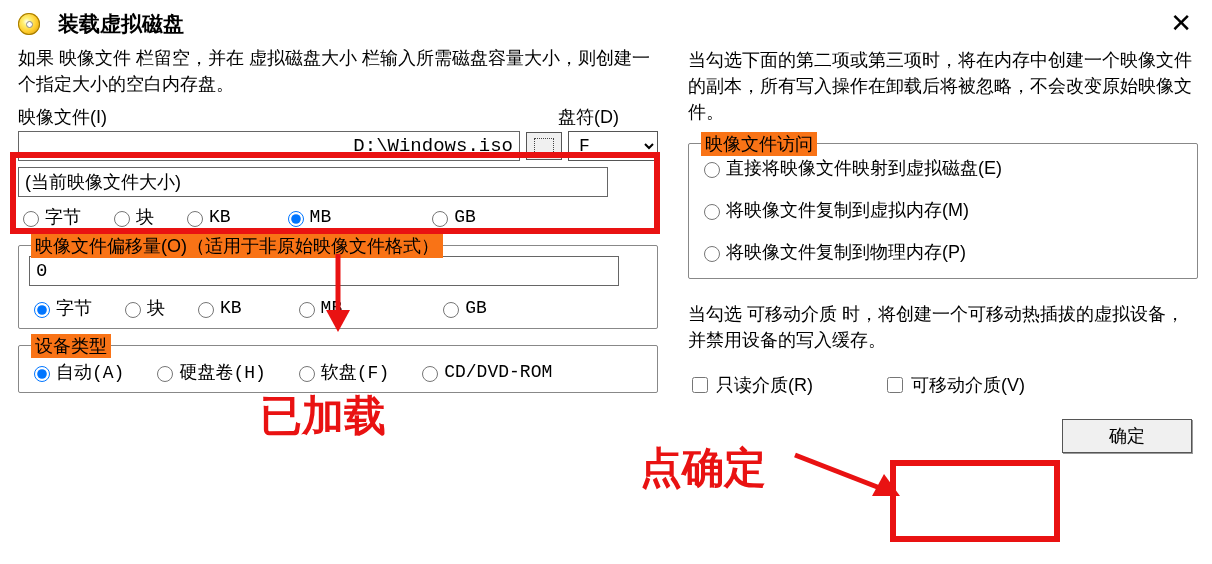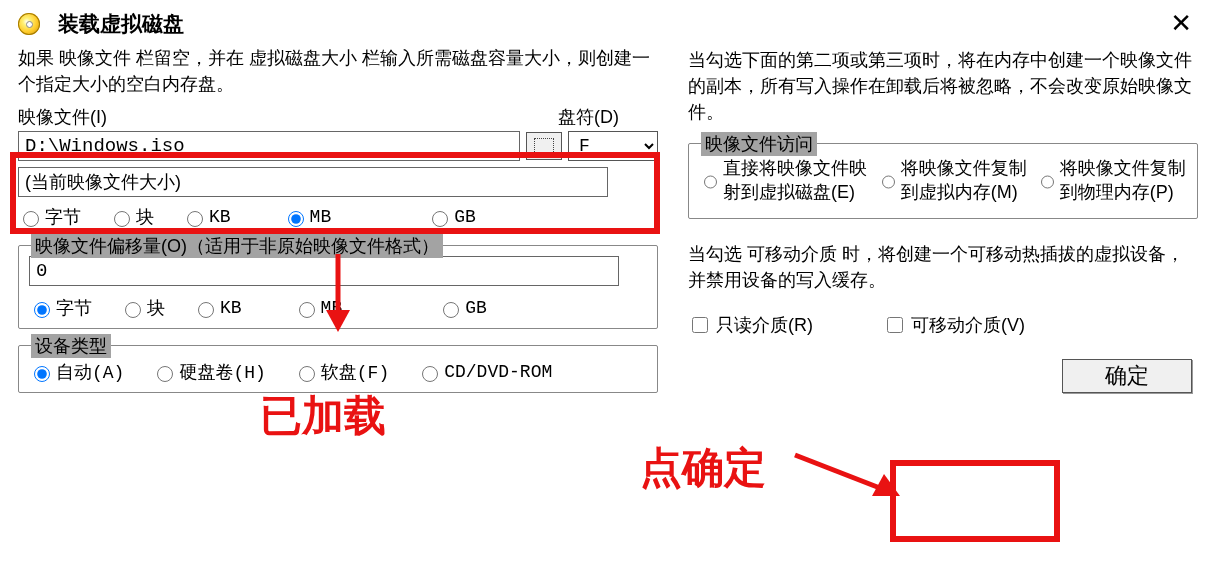--- a/index.html
+++ b/index.html
@@ -70,21 +70,21 @@
     gap: 6px;
     margin-top: 2px;
   }
   input.text-field {
     font-family: "Courier New", monospace;
     font-size: 19px;
     padding: 3px 6px;
     border: 1px solid #666;
     background: #fff;
   }
-  .file-input { flex: 1; height: 30px; }
+  .file-input { flex: 1; height: 30px; text-align: right; }
   .browse-btn {
     width: 36px; height: 28px;
     border: 1px solid #555;
     background: #f0f0f0;
     display: flex;
     align-items: center;
     justify-content: center;
     cursor: pointer;
   }
   .browse-btn span {
@@ -127,21 +127,21 @@
     border: 1px solid #888;
     border-radius: 2px;
     margin-top: 16px;
     padding: 10px 10px 8px 10px;
     position: relative;
   }
   .group-label {
     position: absolute;
     top: -12px;
     left: 12px;
-    background: #a3a3a3;
+    background: #f97316;
     padding: 0 4px;
     font-size: 18px;
   }
   .offset-input {
     width: 590px;
     height: 30px;
     font-family: "Courier New", monospace;
     font-size: 19px;
     border: 1px solid #666;
     padding: 2px 6px;
@@ -167,21 +167,21 @@
     margin-top: 22px;
     justify-content: flex-end;
     padding-right: 6px;
   }
   .btn {
     width: 130px;
     height: 34px;
     border: 1px solid #555;
     background: #f0f0f0;
     box-shadow: 1px 1px 0 #999;
-    font-size: 22px;
+    font-size: 18px;
     cursor: pointer;
     display: flex;
     align-items: center;
     justify-content: center;
   }
   
   .anno-rect {
     position: absolute;
     border: 6px solid #e91212;
     pointer-events: none;
@@ -312,21 +312,21 @@
           </label>
         </div>
       </div>
     </div>
 
     <div class="right-col">
       <div class="info-text">当勾选下面的第二项或第三项时，将在内存中创建一个映像文件的副本，所有写入操作在卸载后将被忽略，不会改变原始映像文件。</div>
 
       <div class="group access-group" style="margin-top:18px;">
         <div class="group-label">映像文件访问</div>
-        <div style="display:flex; flex-direction:row; gap:6px; padding-top:2px;justify-content:center;">
+        <div style="display:flex; flex-direction:column; gap:12px; padding-top:2px;justify-content:center;">
           <label class="radio-item">
             <input type="radio" name="acc" style="">
               <span>直接将映像文件映射到虚拟磁盘(E)</span>
           </label>
           <label class="radio-item">
             <input type="radio" name="acc" style="">
               <span>将映像文件复制到虚拟内存(M)</span>
           </label>
           <label class="radio-item">
             <input type="radio" name="acc" style="">

